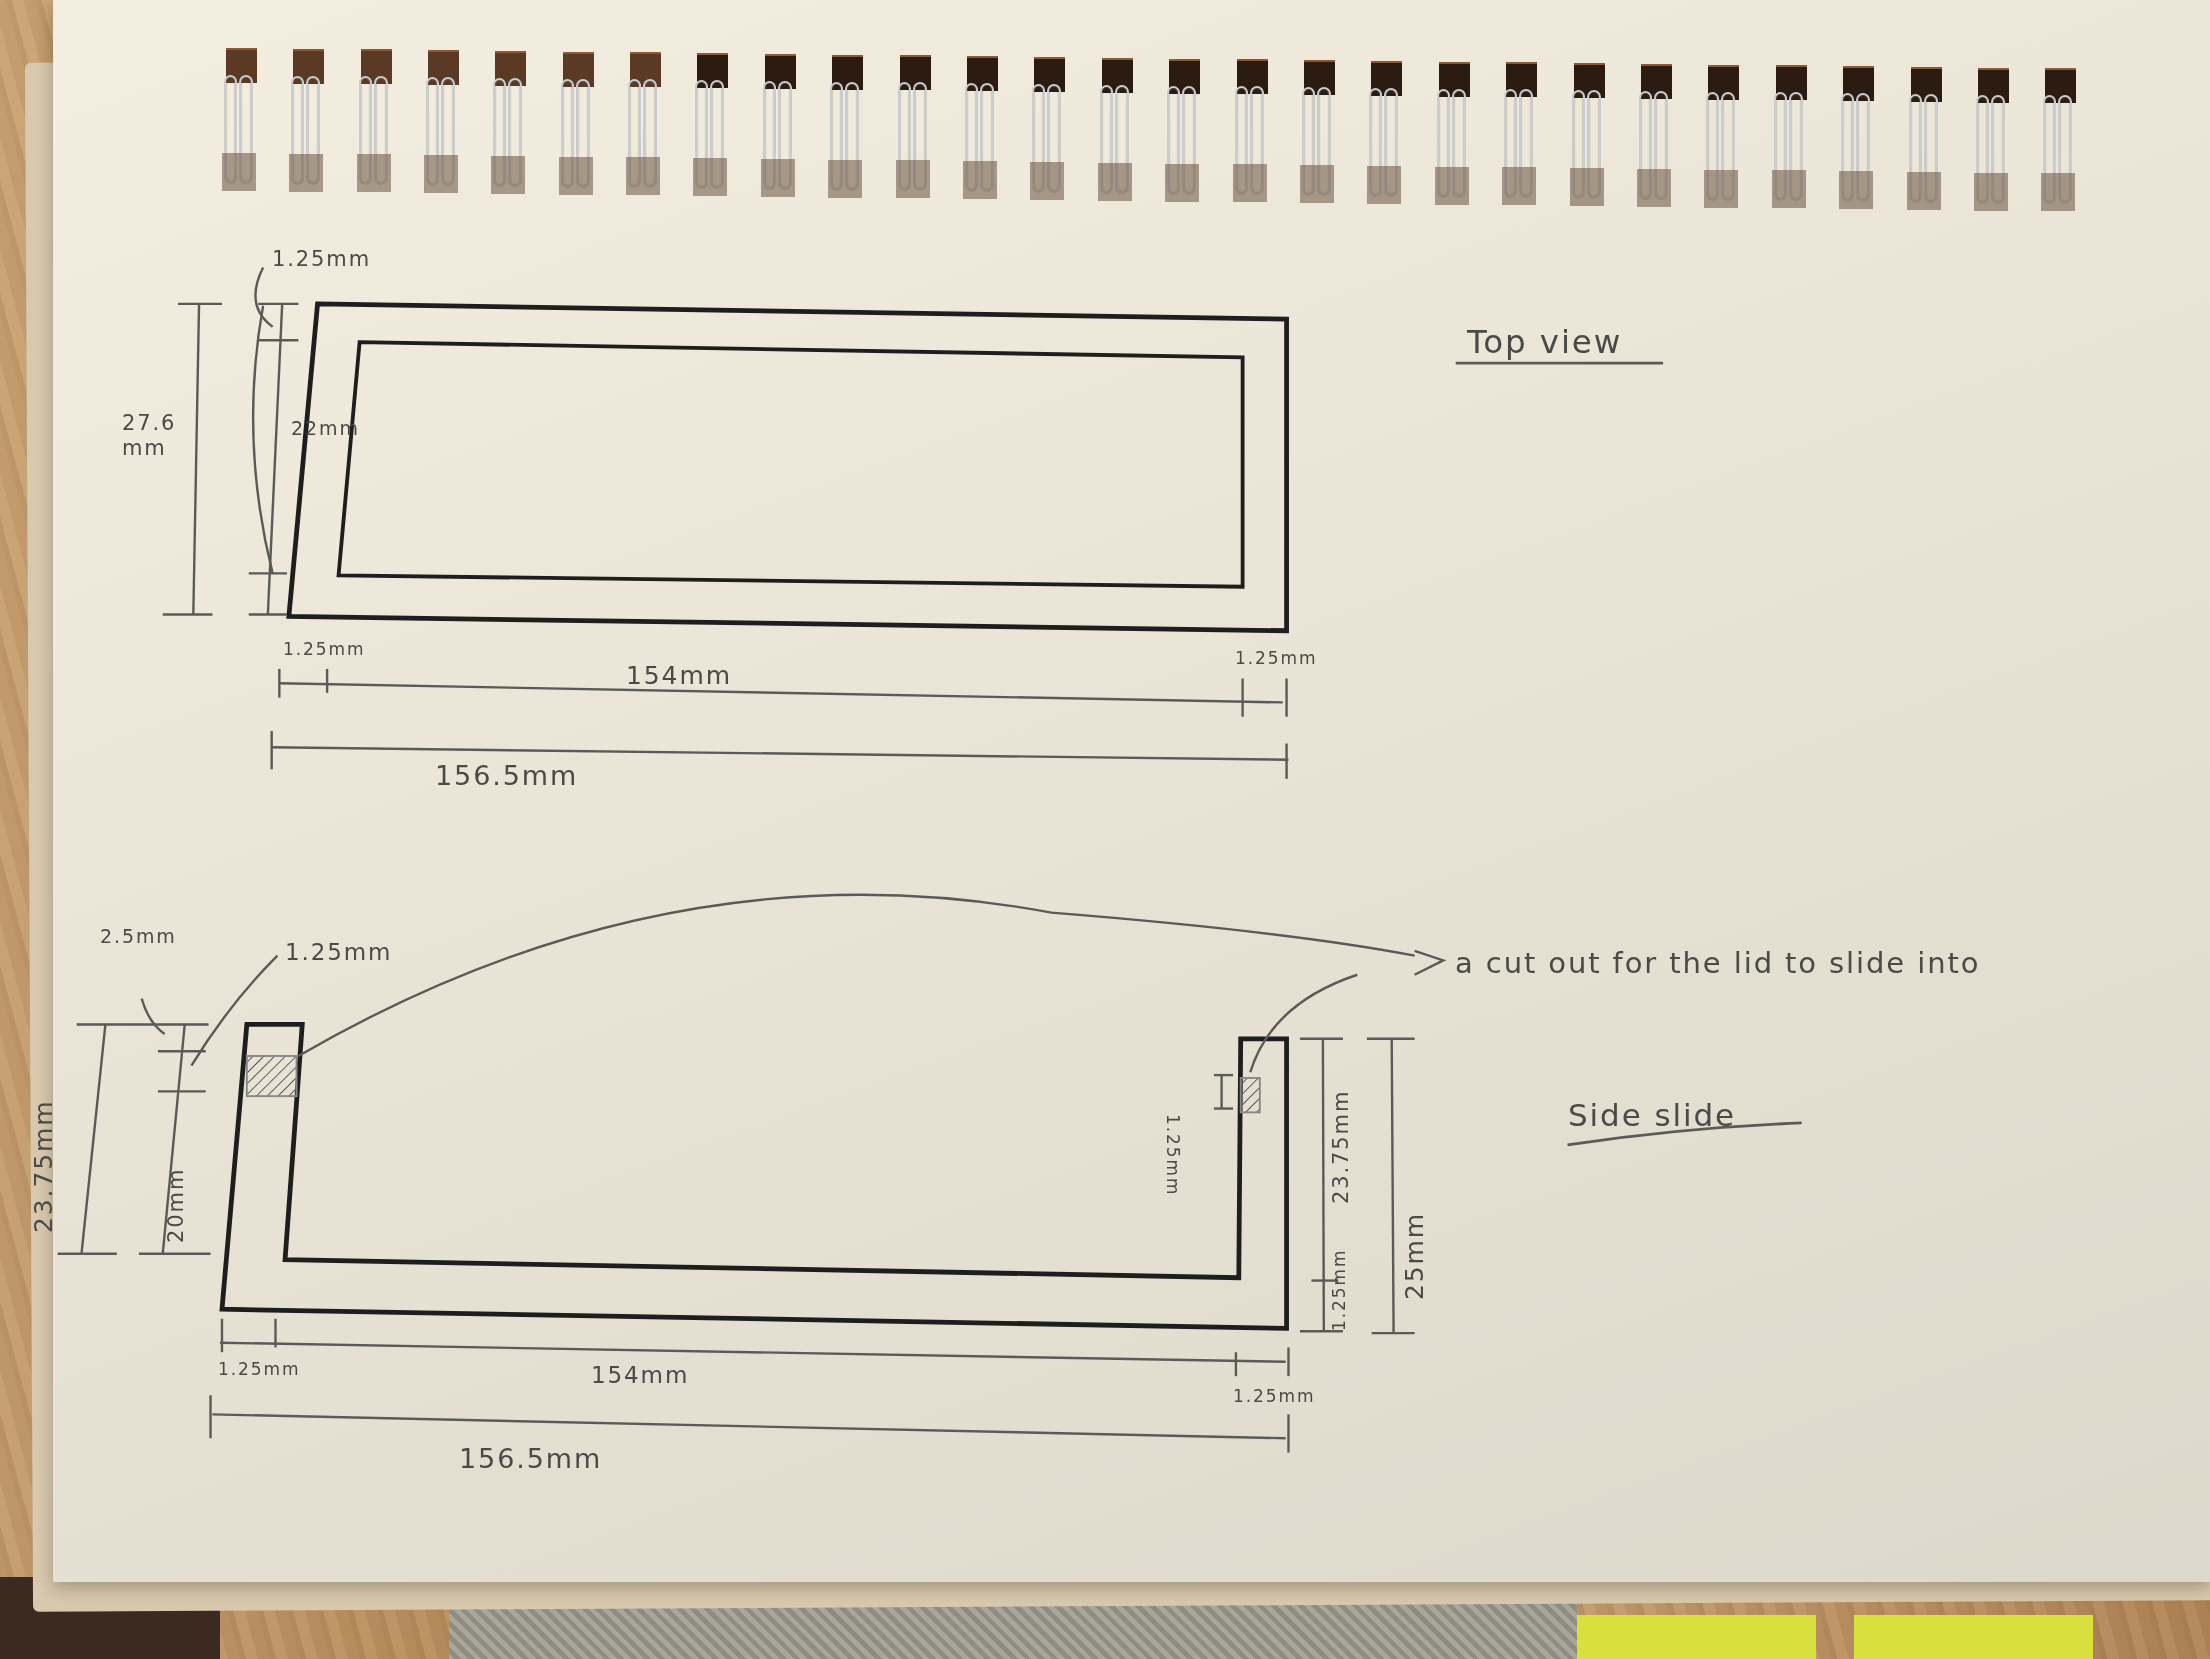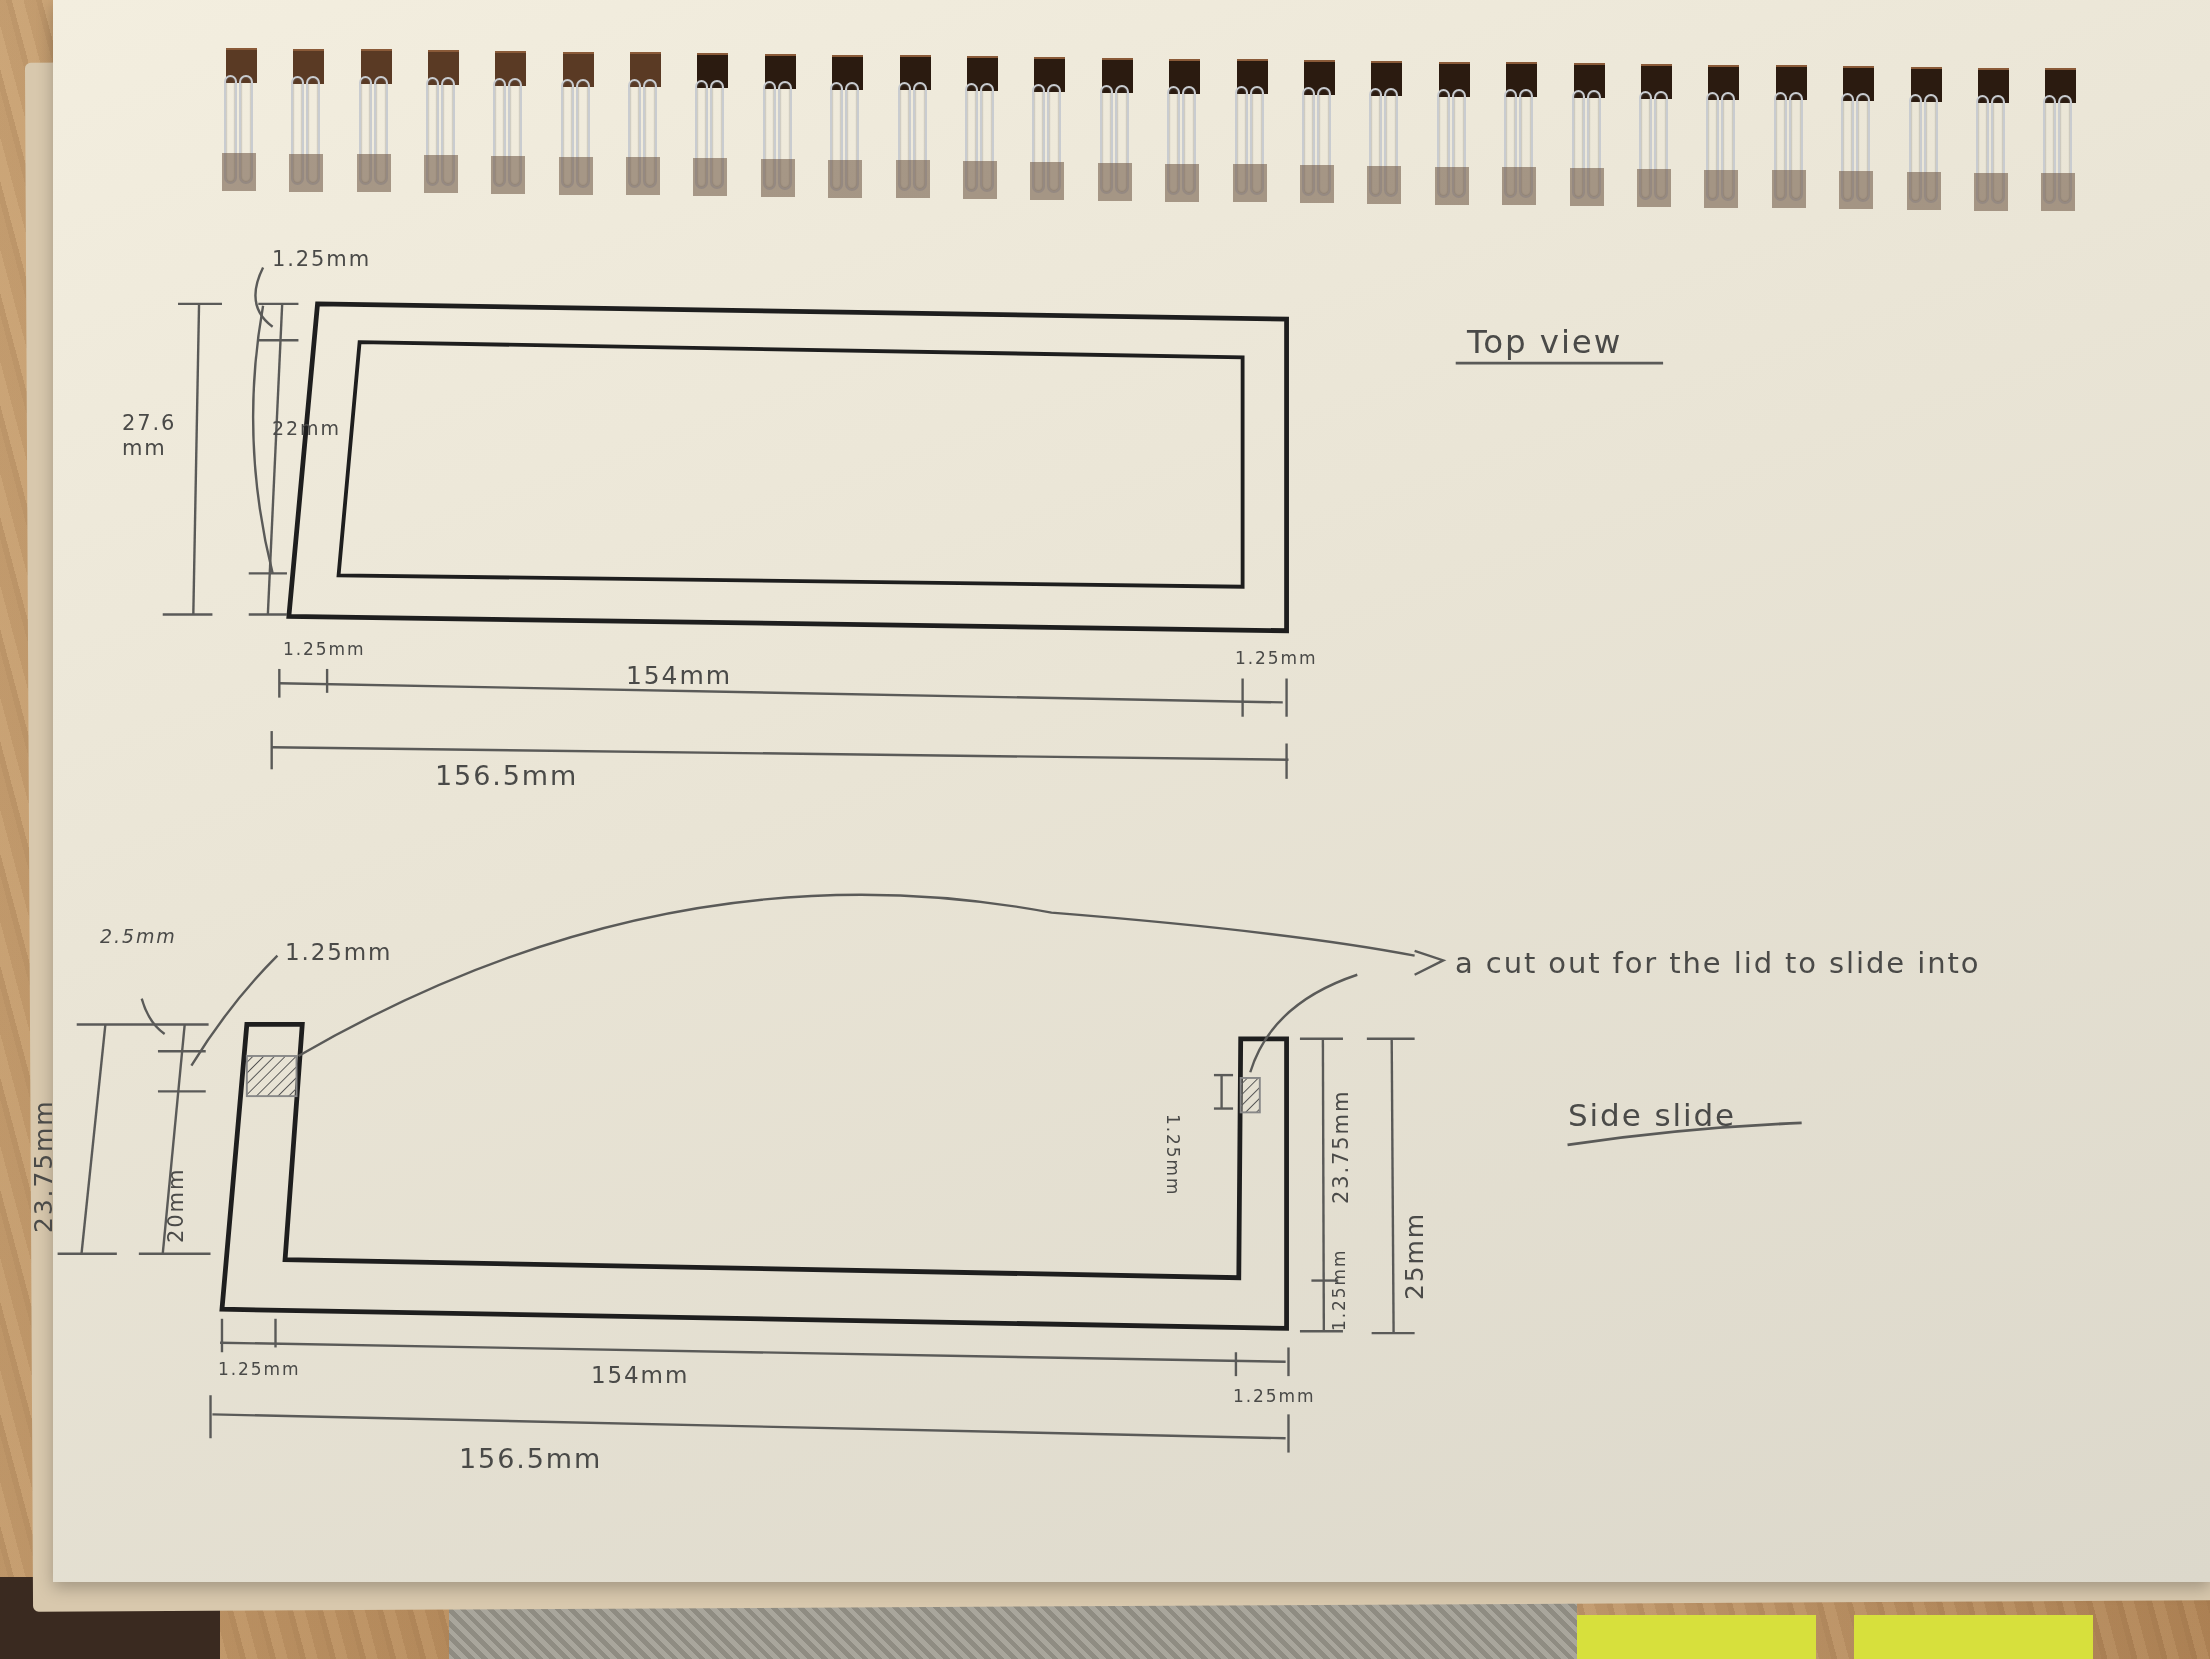--- a/index.html
+++ b/index.html
@@ -312,27 +312,27 @@
     <line x1="220" y1="1460" x2="220" y2="1505"></line>
       <line x1="1348" y1="1480" x2="1348" y2="1520"></line>
   </g>
 
   <path d="M1640 1198 Q1760 1180 1885 1175" stroke="#5a5a58" stroke-width="3" fill="none"></path>
 </svg>
 
 <div class="hand" style="left:1467px;top:323px;font-size:32.5px;">Top view</div>
 <div class="hand" style="left:272px;top:247px;font-size:21px;">1.25mm</div>
 <div class="hand" style="left:122px;top:411px;font-size:21px;width:57px;white-space:normal;line-height:25px;">27.6 mm</div>
-<div class="hand" style="left:272px;top:417px;font-size:19px;">22mm</div>
+<div class="hand" style="left:291px;top:417px;font-size:19px;">22mm</div>
 <div class="hand" style="left:283px;top:639px;font-size:17px;">1.25mm</div>
 <div class="hand" style="left:626px;top:661px;font-size:25px;">154mm</div>
 <div class="hand" style="left:1235px;top:648px;font-size:17px;">1.25mm</div>
 <div class="hand" style="left:435px;top:760px;font-size:27px;">156.5mm</div>
 
-<div class="hand" style="left:100px;top:925px;font-size:19px;font-style:italic;">2.5mm</div>
+<div class="hand" style="left:100px;top:925px;font-size:19px;">2.5mm</div>
 <div class="hand" style="left:285px;top:939px;font-size:23px;">1.25mm</div>
 <div class="hand" style="left:1455px;top:946px;font-size:29px;">a cut out for the lid to slide into</div>
 <div class="hand" style="left:1568px;top:1097px;font-size:31px;">Side slide</div>
 <div class="hand" style="left:29px;top:1128px;font-size:25px;transform:rotate(-90deg);transform-origin:left top;top:1233px;">23.75mm</div>
 <div class="hand" style="left:164px;top:1243px;font-size:21px;transform:rotate(-90deg);transform-origin:left top;">20mm</div>
 <div class="hand" style="left:1183px;top:1114px;font-size:17px;transform:rotate(90deg);transform-origin:left top;">1.25mm</div>
 <div class="hand" style="left:1329px;top:1204px;font-size:21px;transform:rotate(-90deg);transform-origin:left top;">23.75mm</div>
 <div class="hand" style="left:1329px;top:1331px;font-size:17px;transform:rotate(-90deg);transform-origin:left top;">1.25mm</div>
 <div class="hand" style="left:1400px;top:1300px;font-size:25px;transform:rotate(-90deg);transform-origin:left top;">25mm</div>
 <div class="hand" style="left:218px;top:1359px;font-size:17px;">1.25mm</div>

